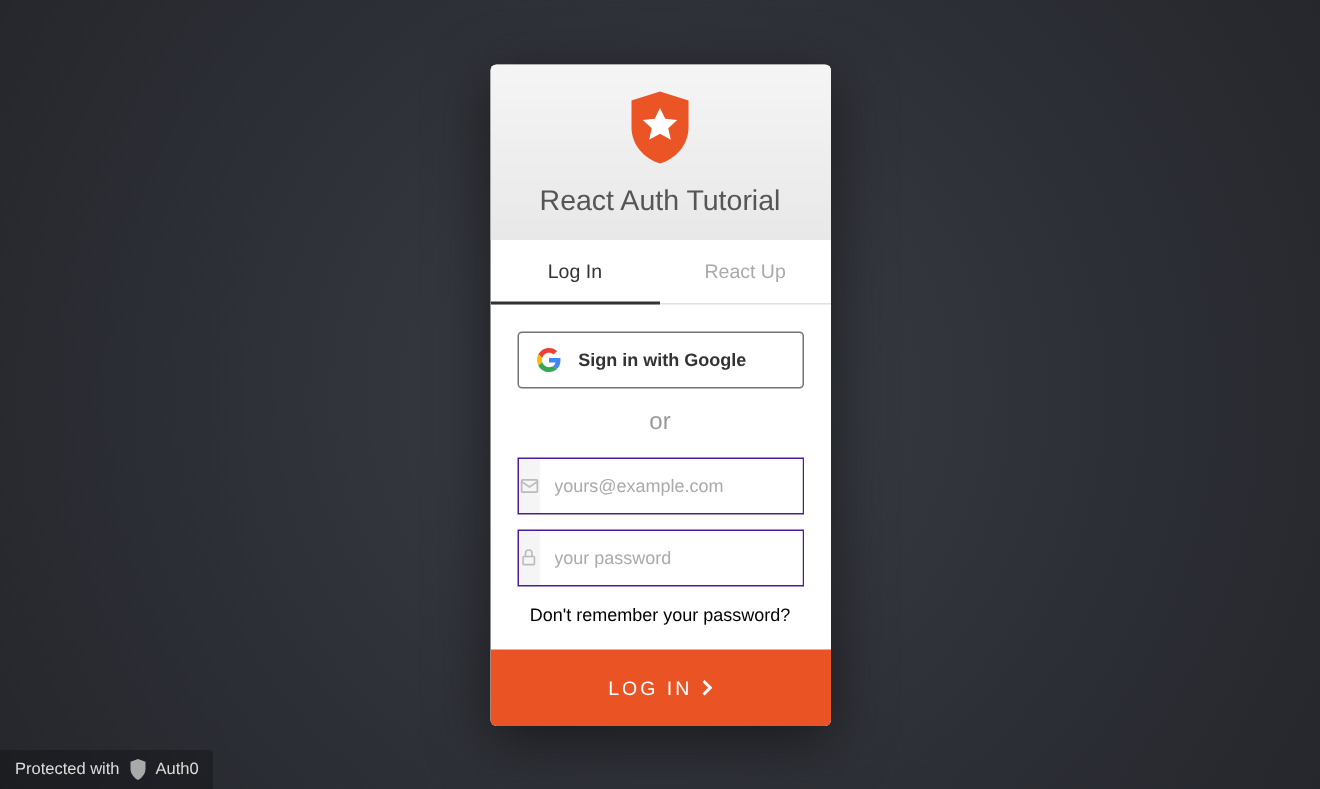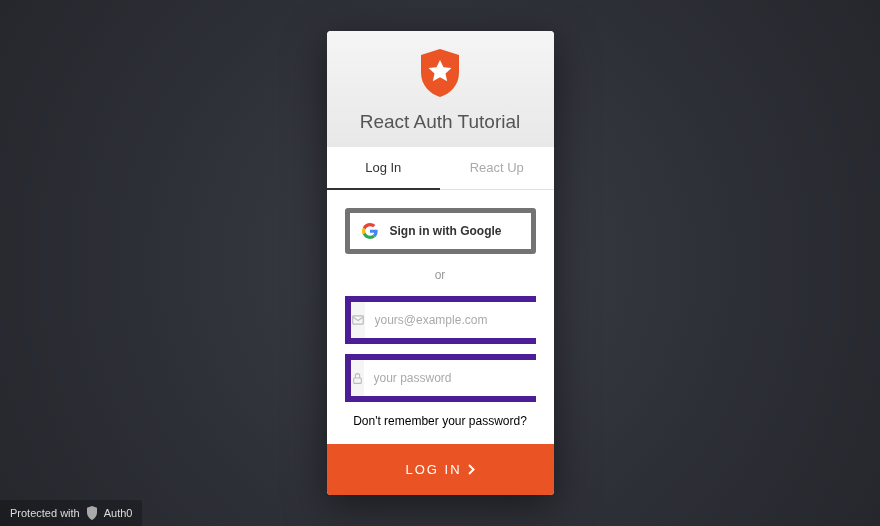--- a/index.html
+++ b/index.html
@@ -52,45 +52,46 @@
     }
     .tab.active {
       color: #333;
       border-bottom: 2px solid #333;
       margin-bottom: -1px;
     }
     .content {
       padding: 18px 18px 16px;
     }
     .google-btn {
-      border: 5px solid #737373;
+      border: 1px solid #737373;
       border-radius: 3px;
       padding: 10px 12px;
       display: flex;
       align-items: center;
       gap: 12px;
       cursor: pointer;
       font-size: 12px;
       color: #333;
       font-weight: 600;
     }
     .google-icon {
       width: 16px;
       height: 16px;
     }
     .divider {
       text-align: center;
       color: #999;
-      font-size: 12px;
+      font-size: 16px;
       margin: 14px 0;
     }
     .input-group {
       display: flex;
-      border: 6px solid #4c1d95;
+      border: 1px solid #4c1d95;
       margin-bottom: 10px;
+      justify-content: flex-end;
     }
     .input-icon {
       width: 36px;
       background: #f5f5f5;
       display: flex;
       align-items: center;
       justify-content: center;
       color: #bbb;
     }
     .input-field {

